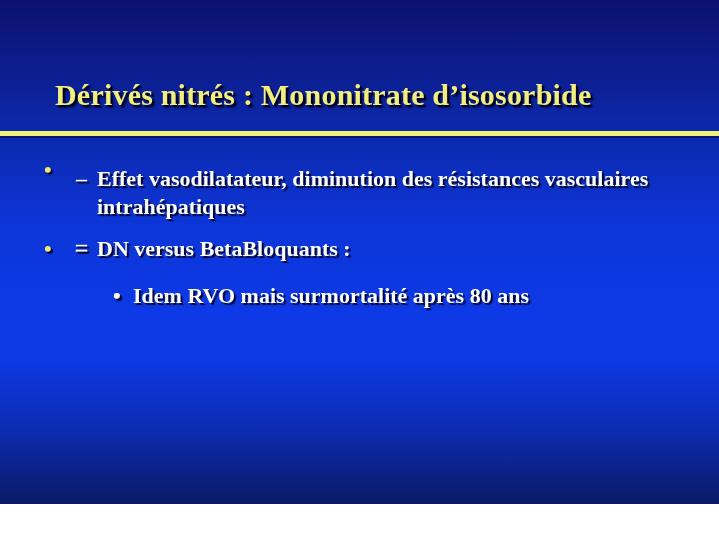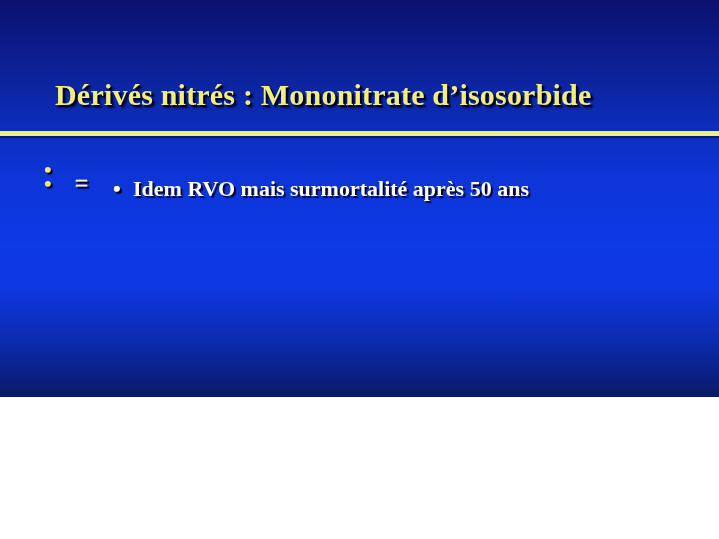--- a/index.html
+++ b/index.html
@@ -3,21 +3,21 @@
 <meta charset="utf-8">
 <style>
   html, body { margin: 0; padding: 0; }
   body {
     width: 719px; height: 539px; overflow: hidden;
     font-family: "Liberation Serif", "DejaVu Serif", serif;
     font-weight: bold;
   }
   .slide {
     position: relative;
-    width: 719px; height: 397px;
+    width: 719px; height: 504px;
     background: linear-gradient(180deg,
       #0c1070 0%,
       #0c1a85 10%,
       #0c28aa 25%,
       #0d35d8 45%,
       #0d39e6 62%,
       #0d38e2 72%,
       #0c2cb2 85%,
       #0a1a66 100%);
   }
@@ -72,41 +72,43 @@
   <div class="divider"></div>
 
   <div class="content">
 
     <div class="item l1 m0">
       <span class="marker">•</span>
     </div>
 
     <div class="item l2 m9">
       <span class="marker">–</span>
+      <span>Effet vasodilatateur, diminution des résistances vasculaires intrahépatiques</span>
     </div>
 
     <div class="item l2 m9">
       <span class="marker">–</span>
     </div>
 
     <div class="item l1 m14">
       <span class="marker">•</span>
     </div>
 
     <div class="item l2 m8">
       <span class="marker">–</span>
     </div>
 
     <div class="item l2 m4">
       <span class="marker">–</span>
+      <span>DN versus BetaBloquants :</span>
     </div>
 
     <div class="item l3 m19">
       <span class="marker">•</span>
     </div>
 
     <div class="item l3 m7">
       <span class="marker">•</span>
-      <span>Idem RVO mais surmortalité après 50 ans</span>
+      <span>Idem RVO mais surmortalité après 80 ans</span>
     </div>
 
   </div>
 </div>
 
 </body></html>

